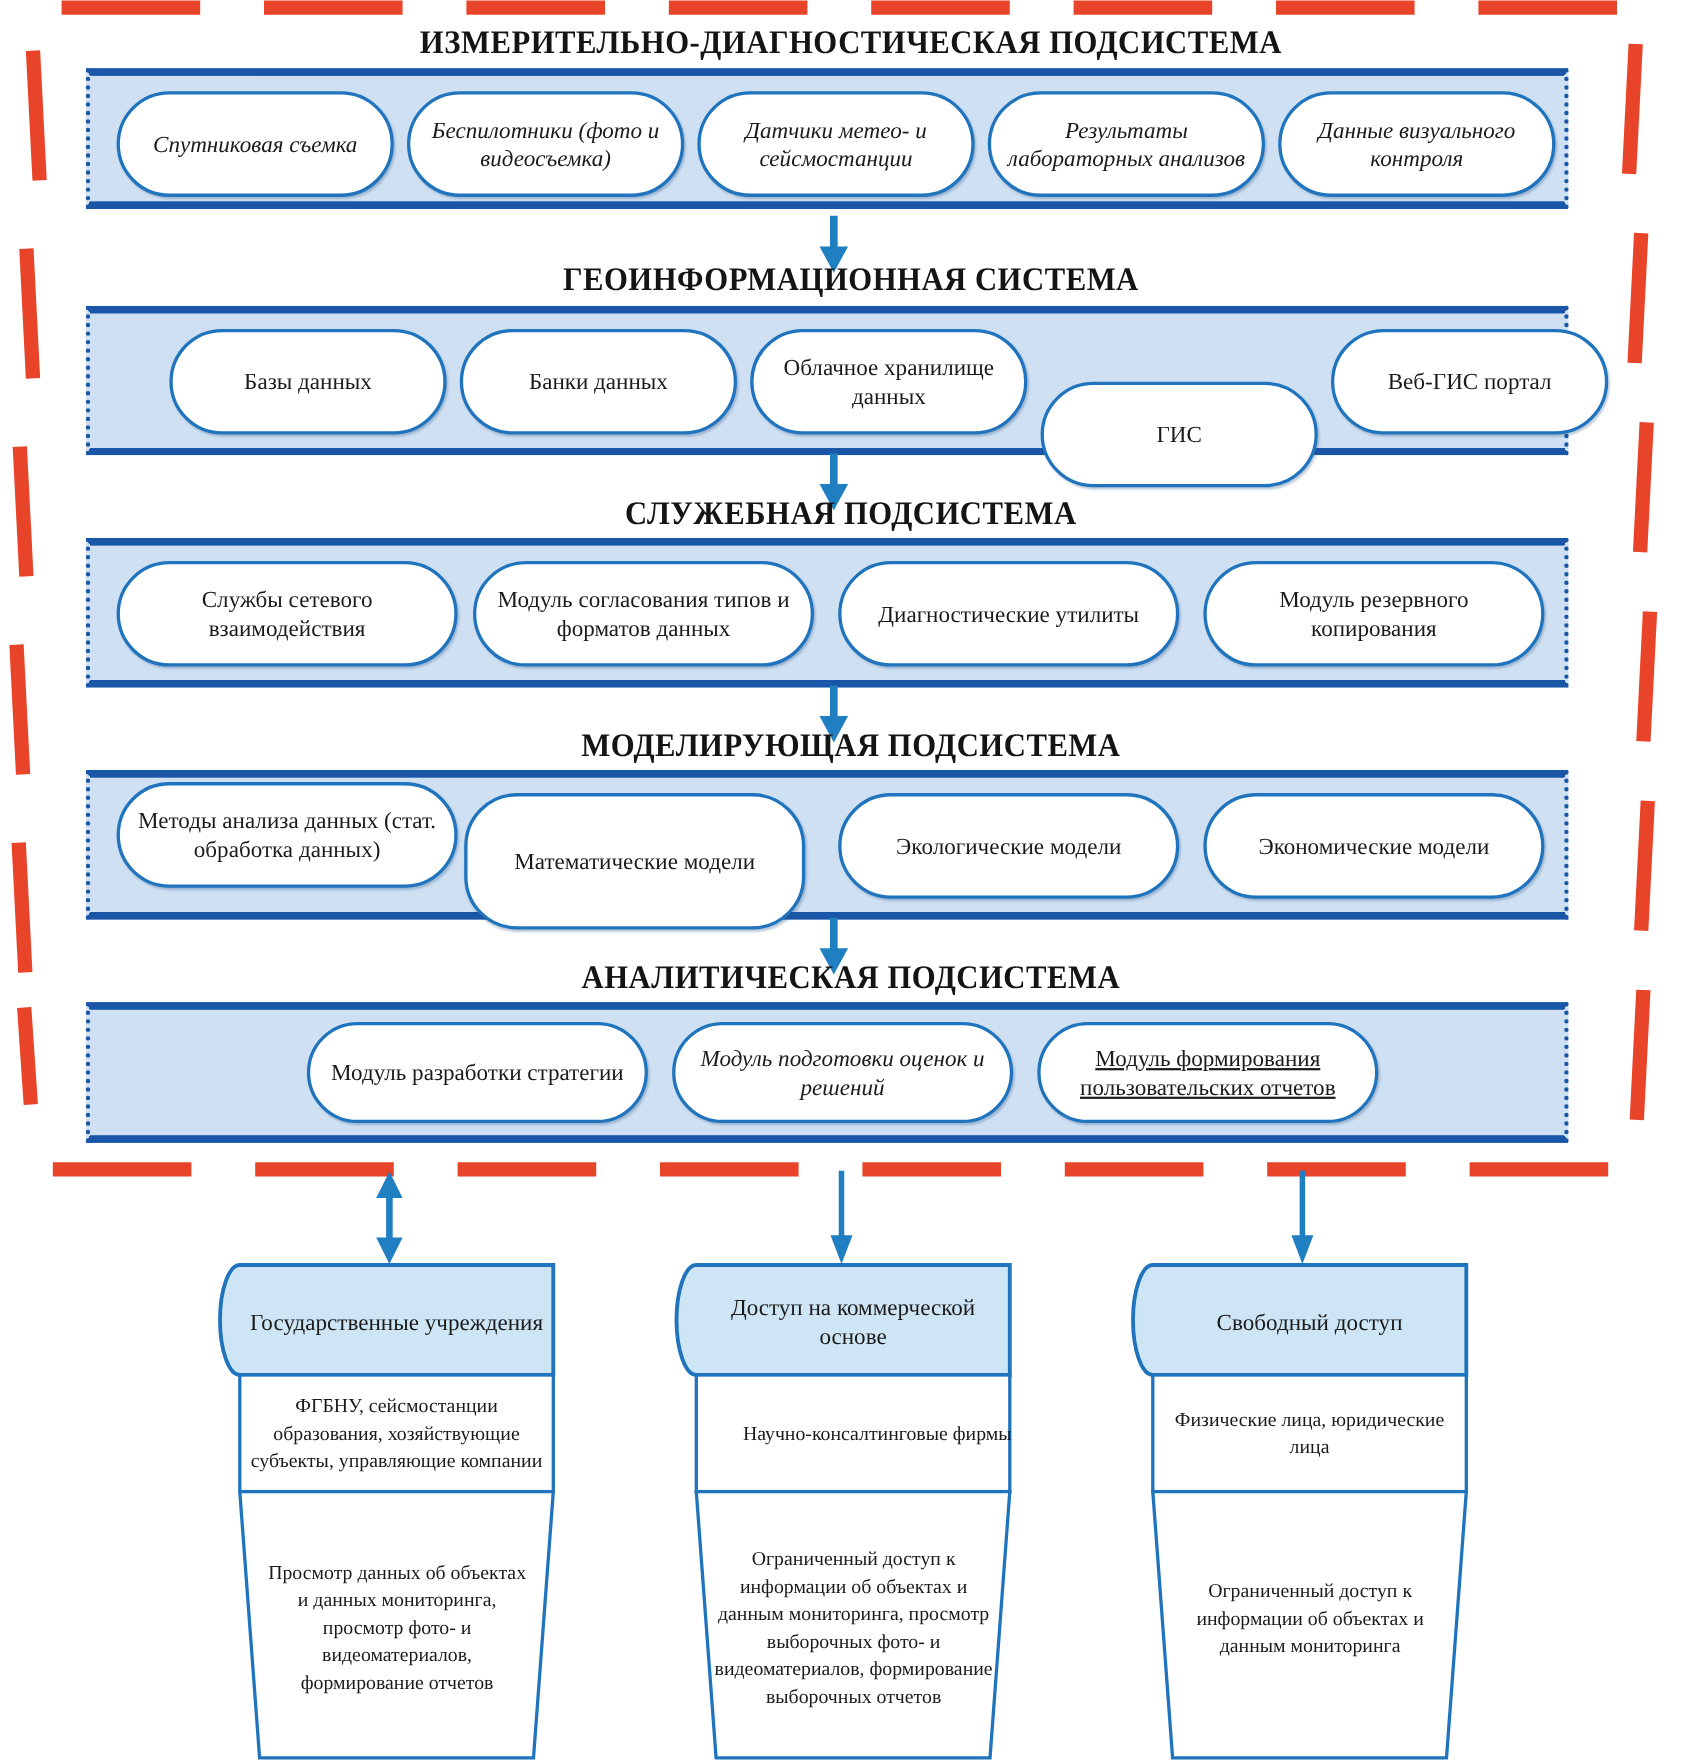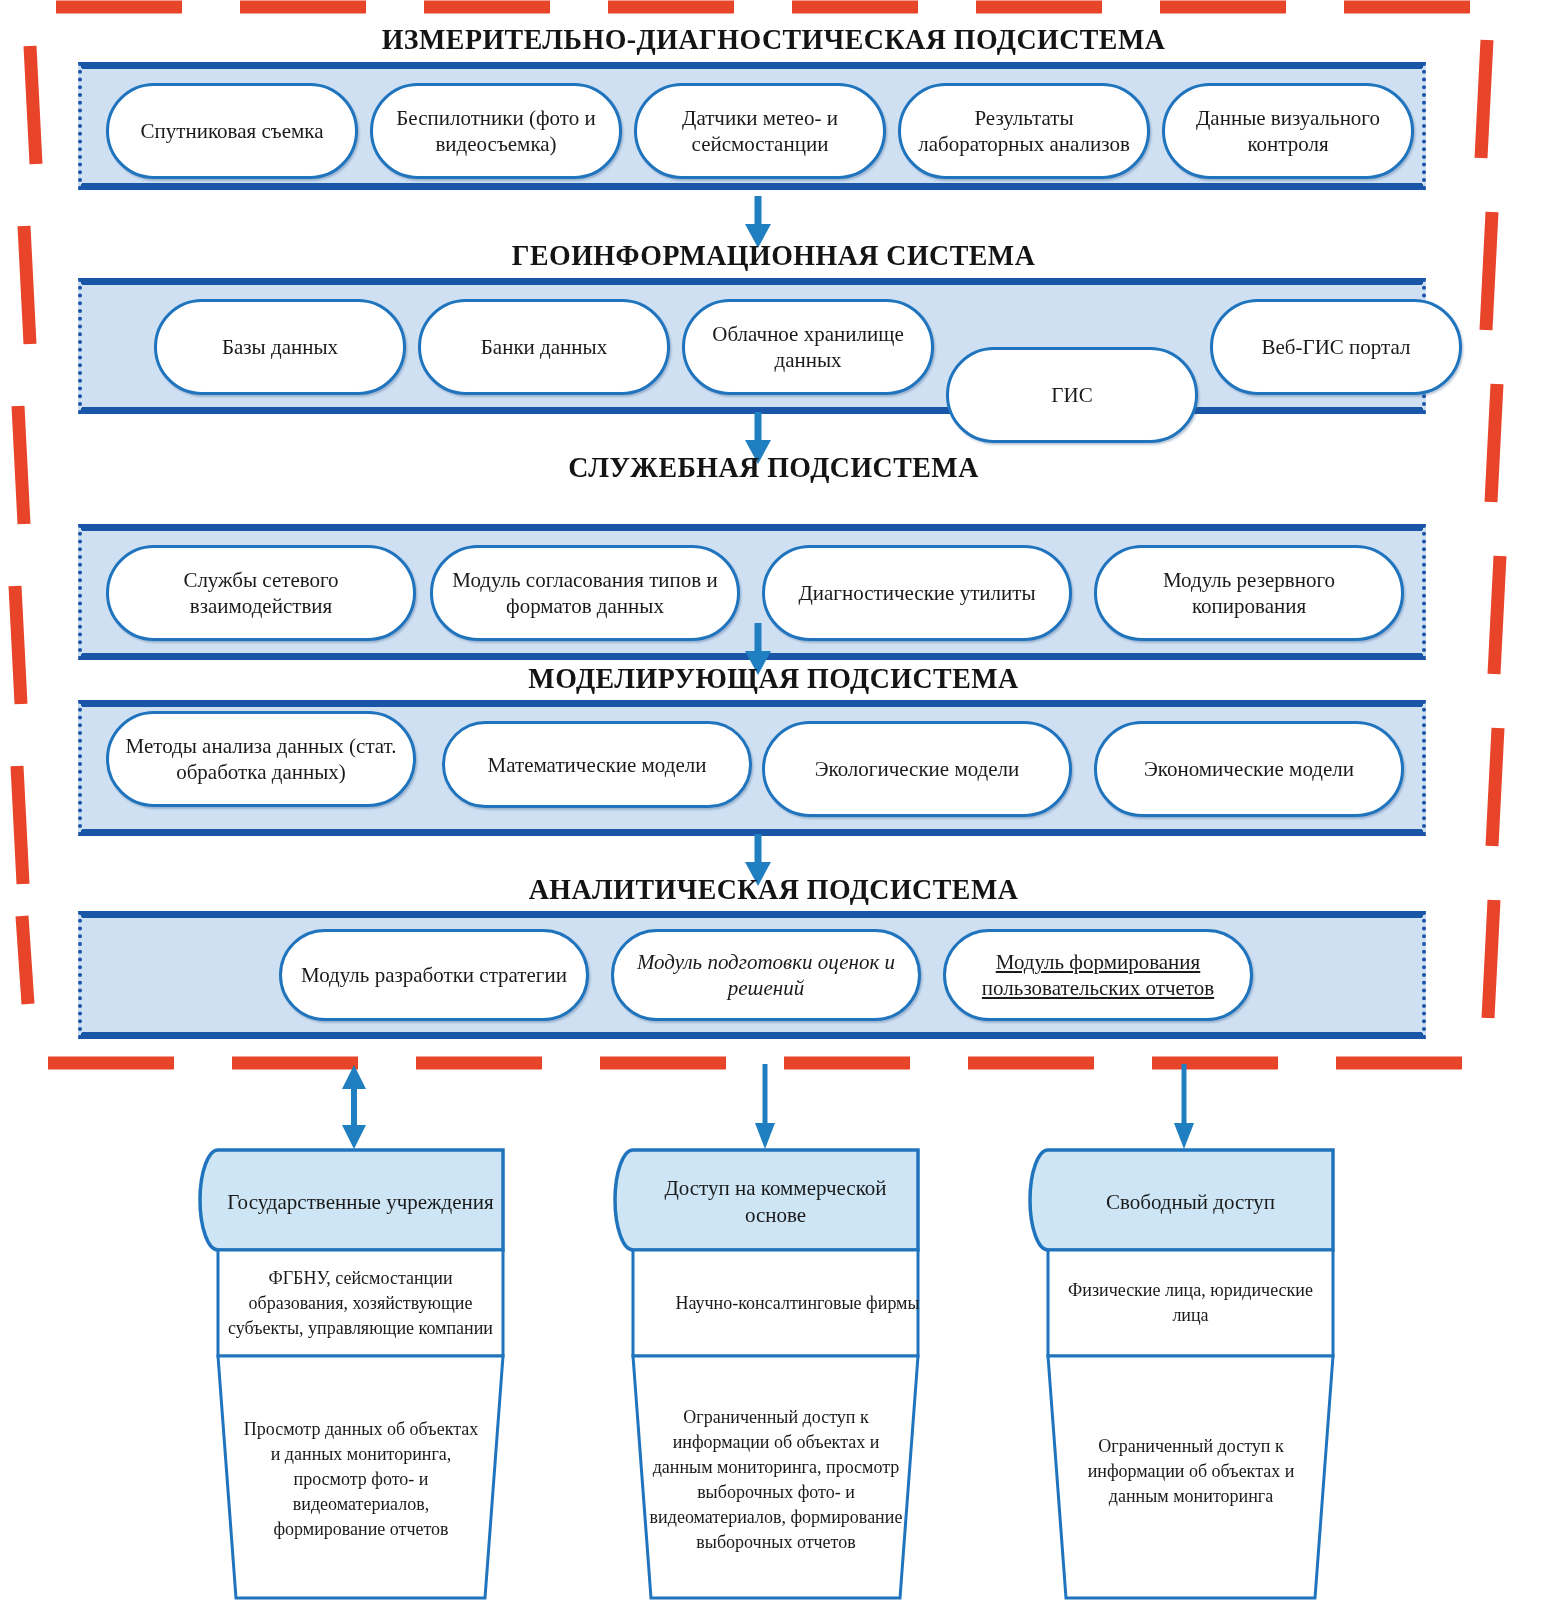--- a/index.html
+++ b/index.html
@@ -103,21 +103,21 @@
       <line x1="600" y1="1063" x2="726" y2="1063"></line>
       <line x1="784" y1="1063" x2="910" y2="1063"></line>
       <line x1="968" y1="1063" x2="1094" y2="1063"></line>
       <line x1="1152" y1="1063" x2="1278" y2="1063"></line>
       <line x1="1336" y1="1063" x2="1462" y2="1063"></line>
     </g>
   </svg>
 </div>
 
 <div class="sect-title" style="top:22px;">ИЗМЕРИТЕЛЬНО-ДИАГНОСТИЧЕСКАЯ ПОДСИСТЕМА</div>
-<div class="band" style="top:62px;height:128px;">
+<div class="band" style="top:62px;height:128px;font-style:italic;">
   <div class="band-inner">
     <div class="node" style="left:24px;top:14px;width:252px;height:96px;border-radius:48px;">Спутниковая съемка</div>
     <div class="node" style="left:288px;top:14px;width:252px;height:96px;border-radius:48px;">Беспилотники (фото и видеосъемка)</div>
     <div class="node" style="left:552px;top:14px;width:252px;height:96px;border-radius:48px;">Датчики метео- и сейсмостанции</div>
     <div class="node" style="left:816px;top:14px;width:252px;height:96px;border-radius:48px;">Результаты лабораторных анализов</div>
     <div class="node" style="left:1080px;top:14px;width:252px;height:96px;border-radius:48px;">Данные визуального контроля</div>
   </div>
 </div>
 
 <div class="conn" style="left:738px;top:196px;">
@@ -139,41 +139,41 @@
 </div>
 
 <div class="conn" style="left:738px;top:412px;">
   <svg width="40" height="54" viewBox="0 0 40 54" xmlns="http://www.w3.org/2000/svg">
     <line x1="20" y1="0" x2="20" y2="34" stroke="#1f7fc0" stroke-width="7"></line>
     <path d="M20 52 L7 28 L33 28 Z" fill="#1f7fc0"></path>
   </svg>
 </div>
 
 <div class="sect-title" style="top:450px;">СЛУЖЕБНАЯ ПОДСИСТЕМА</div>
-<div class="band" style="top:489px;height:136px;margin-top:35px;">
+<div class="band" style="top:489px;height:136px;">
   <div class="band-inner">
     <div class="node" style="left:24px;top:14px;width:310px;height:96px;border-radius:48px;">Службы сетевого взаимодействия</div>
     <div class="node" style="left:348px;top:14px;width:310px;height:96px;border-radius:48px;">Модуль согласования типов и форматов данных</div>
     <div class="node" style="left:680px;top:14px;width:310px;height:96px;border-radius:48px;">Диагностические утилиты</div>
     <div class="node" style="left:1012px;top:14px;width:310px;height:96px;border-radius:48px;">Модуль резервного копирования</div>
   </div>
 </div>
 
 <div class="conn" style="left:738px;top:623px;">
   <svg width="40" height="54" viewBox="0 0 40 54" xmlns="http://www.w3.org/2000/svg">
     <line x1="20" y1="0" x2="20" y2="34" stroke="#1f7fc0" stroke-width="7"></line>
     <path d="M20 52 L7 28 L33 28 Z" fill="#1f7fc0"></path>
   </svg>
 </div>
 
 <div class="sect-title" style="top:661px;">МОДЕЛИРУЮЩАЯ ПОДСИСТЕМА</div>
 <div class="band" style="top:700px;height:136px;">
   <div class="band-inner">
     <div class="node" style="left:24px;top:4px;width:310px;height:96px;border-radius:48px;">Методы анализа данных (стат. обработка данных)</div>
-    <div class="node" style="left:360px;top:14px;width:310px;height:87px;border-radius:48px;">Математические модели</div>
+    <div class="node" style="left:340px;top:14px;width:310px;height:124px;border-radius:48px;">Математические модели</div>
     <div class="node" style="left:680px;top:14px;width:310px;height:96px;border-radius:48px;">Экологические модели</div>
     <div class="node" style="left:1012px;top:14px;width:310px;height:96px;border-radius:48px;">Экономические модели</div>
   </div>
 </div>
 
 <div class="conn" style="left:738px;top:834px;">
   <svg width="40" height="54" viewBox="0 0 40 54" xmlns="http://www.w3.org/2000/svg">
     <line x1="20" y1="0" x2="20" y2="34" stroke="#1f7fc0" stroke-width="7"></line>
     <path d="M20 52 L7 28 L33 28 Z" fill="#1f7fc0"></path>
   </svg>

